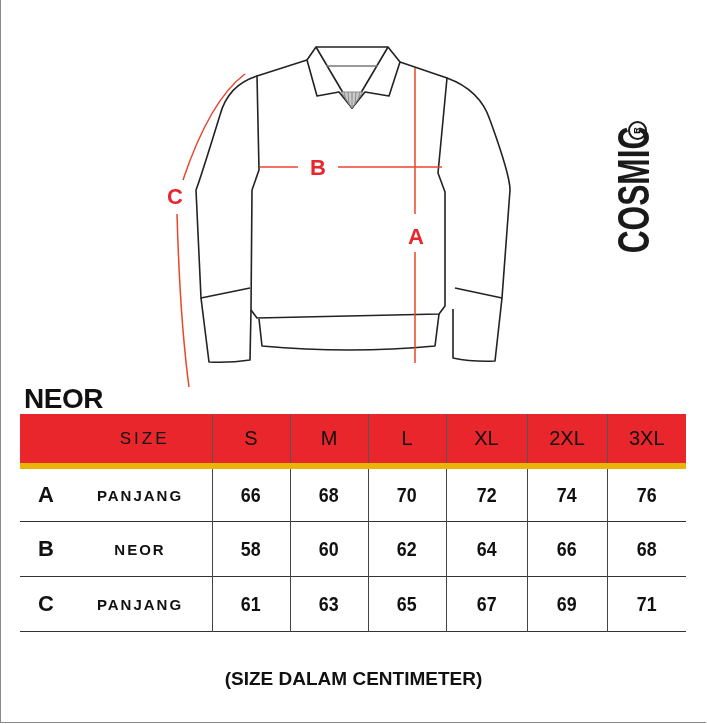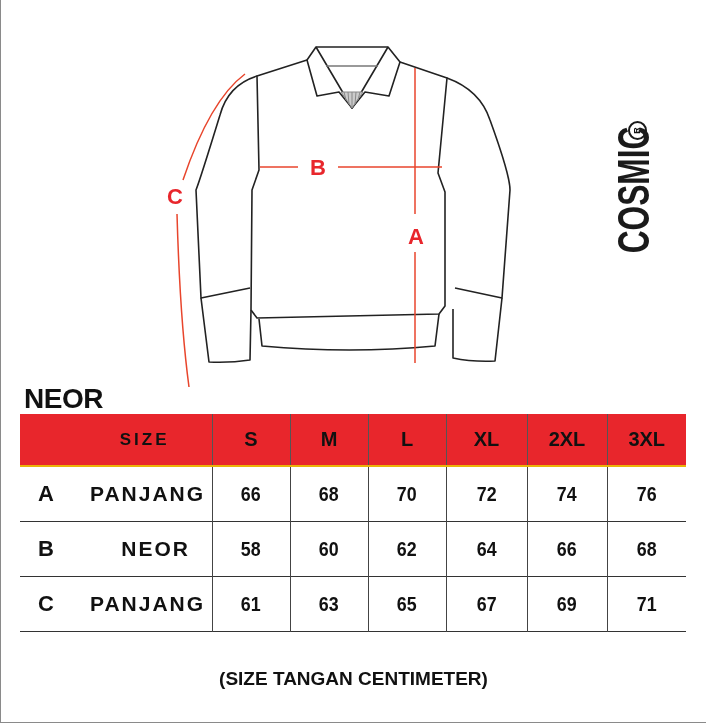--- a/index.html
+++ b/index.html
@@ -26,27 +26,27 @@
     transform: rotate(-90deg);
   }
   .product-name {
     position: absolute; left: 24px; top: 383px; font-weight: bold; font-size: 28px; letter-spacing: -0.5px;
   }
   table.sizes {
     position: absolute; left: 20px; top: 414px; width: 666px; border-collapse: collapse; table-layout: fixed;
   }
   table.sizes th, table.sizes td { padding: 0; text-align: center; }
   table.sizes thead tr { background: #e8262c; height: 52px; }
-  table.sizes thead th { font-weight: bold; font-size: 20px; border-left: 1.5px solid #555; border-bottom: 2px solid #eab308; margin-left: 24px; }
+  table.sizes thead th { font-weight: normal; font-size: 20px; border-left: 1.5px solid #555; border-bottom: 6px solid #eab308; margin-left: 24px; }
   table.sizes thead th.size-label { border-left: none; text-align: right; padding-right: 42px; letter-spacing: 3px; font-size: 17px; }
   table.sizes tbody tr { height: 55px; border-bottom: 1.5px solid #333; }
   table.sizes tbody td { font-size: 21px; font-weight: bold; border-left: 1.5px solid #444; }
   table.sizes tbody td.label-cell { border-left: none; position: relative; text-align: left; }
   .row-letter { position: absolute; left: 18px; top: 50%; transform: translateY(-50%); font-size: 22px; font-weight: bold; }
-  .row-name { position: absolute; left: 70px; width: 100px; top: 50%; transform: translateY(-50%); font-size: 21px; letter-spacing: 2px; text-align: right; }
+  .row-name { position: absolute; left: 70px; width: 100px; top: 50%; transform: translateY(-50%); font-size: 15px; letter-spacing: 2px; text-align: center; }
   .num { display: inline-block; transform: scaleX(0.85); }
   .footnote {
     position: absolute; left: 0; width: 707px; top: 668px; text-align: center; font-weight: bold; font-size: 19px;
   }
 </style>
 </head>
 <body>
 
 <div class="frame"></div>
 
@@ -153,13 +153,13 @@
       <td><span class="num">61</span></td>
       <td><span class="num">63</span></td>
       <td><span class="num">65</span></td>
       <td><span class="num">67</span></td>
       <td><span class="num">69</span></td>
       <td><span class="num">71</span></td>
     </tr>
   </tbody>
 </table>
 
-<div class="footnote">(SIZE TANGAN CENTIMETER)</div>
+<div class="footnote">(SIZE DALAM CENTIMETER)</div>
 
 </body></html>

